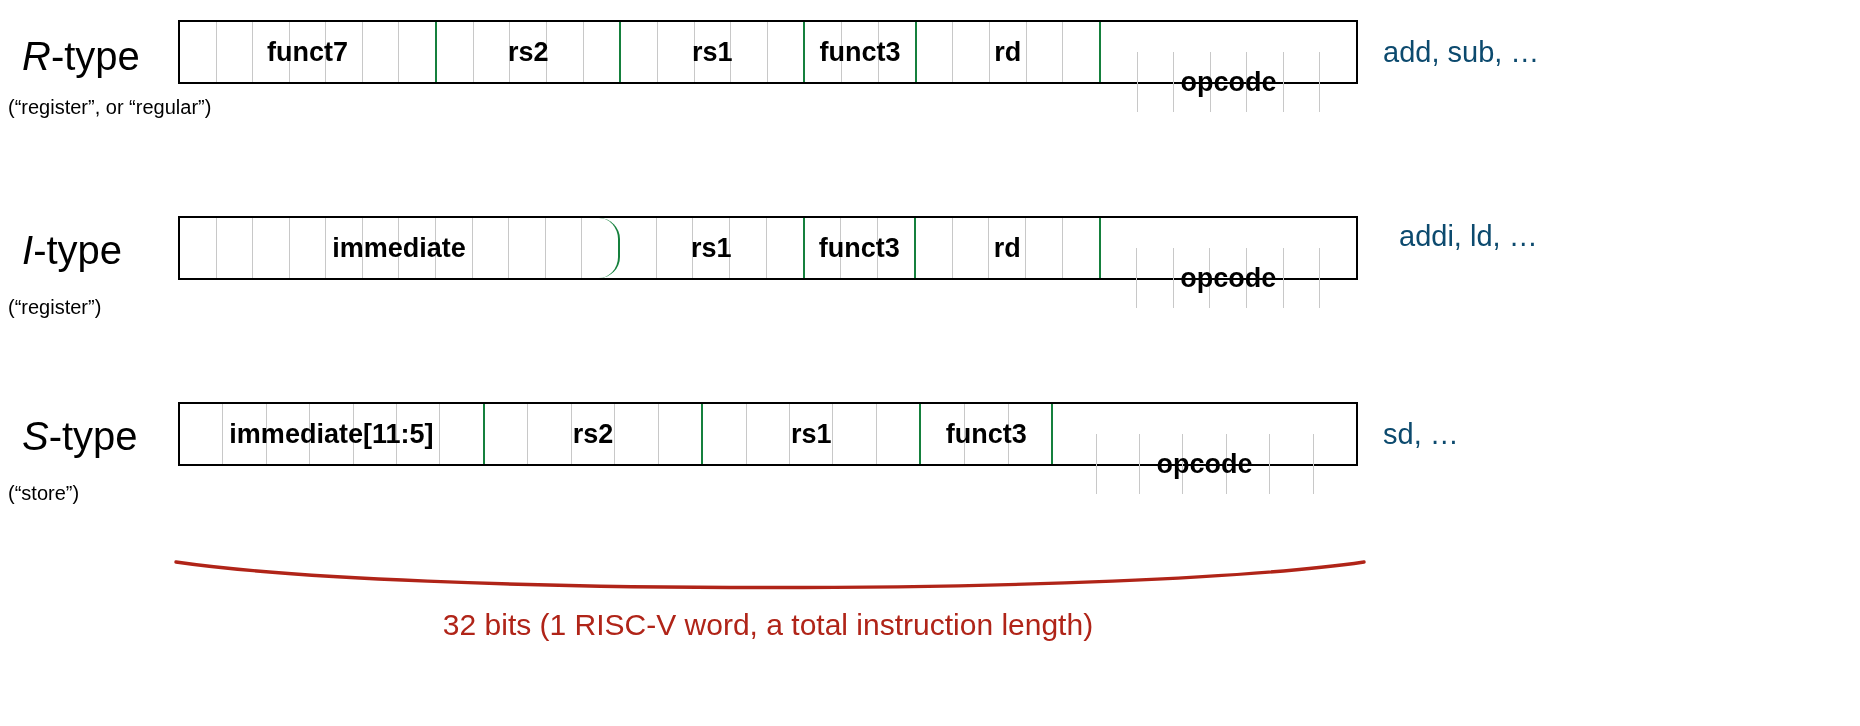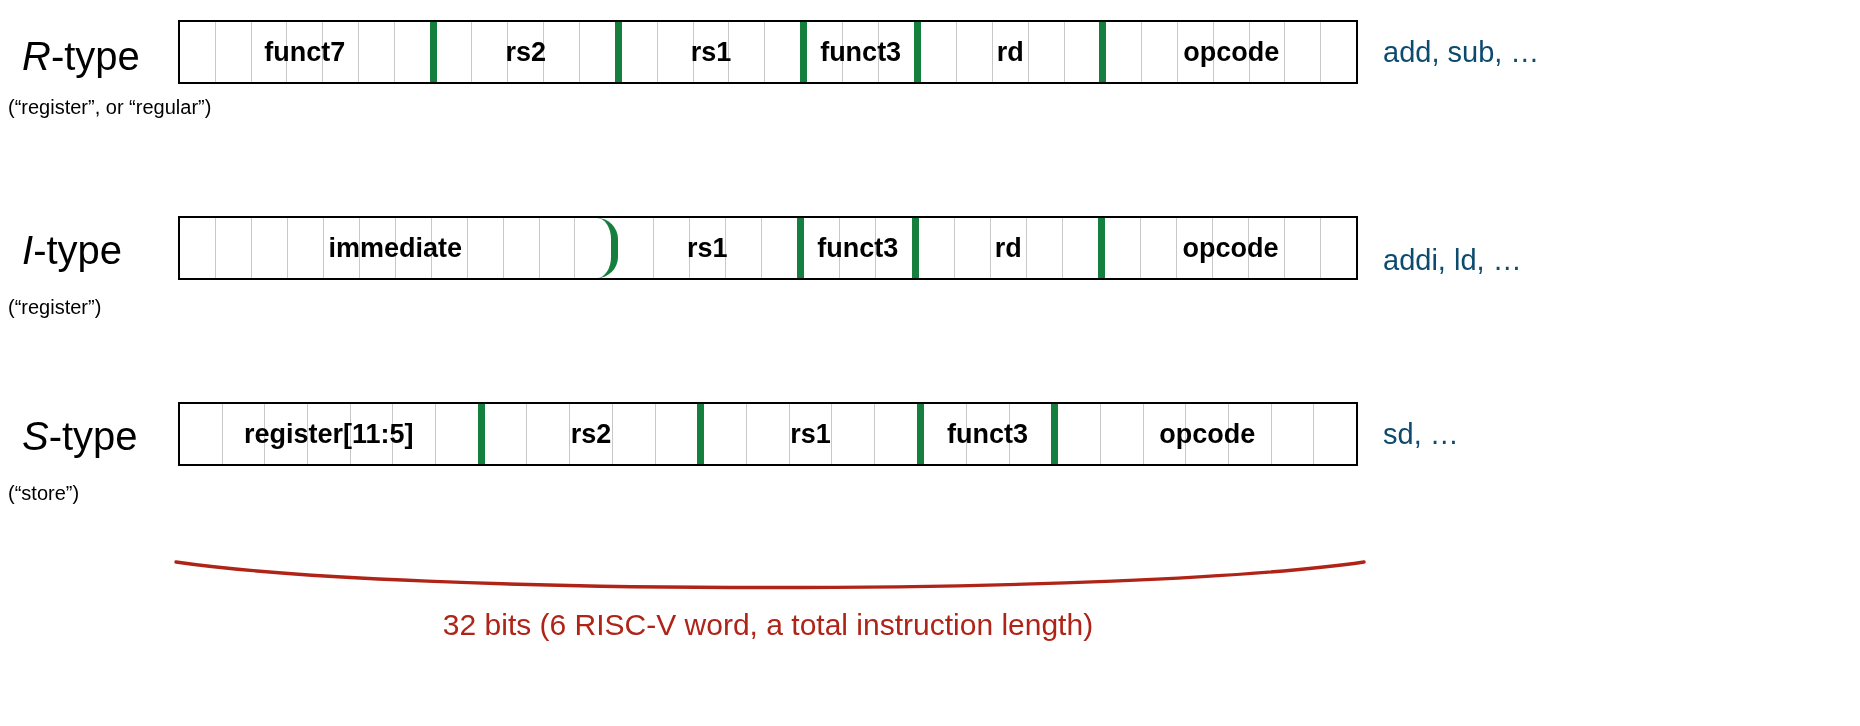--- a/index.html
+++ b/index.html
@@ -55,26 +55,27 @@
     border: 2px solid #000000;
     display: flex;
     background: #ffffff;
   }
   .field {
     position: relative;
     display: flex;
     align-items: center;
     justify-content: center;
     box-sizing: border-box;
-    border-right: 7px solid #15803d;
+    border-right: 2px solid #15803d;
     height: 100%;
     overflow: hidden;
   }
   .field:last-child {
     border-right: none;
+    margin-top: 30px;
   }
   
   .field .bits {
     position: absolute;
     top: 0;
     left: 0;
     right: 0;
     bottom: 0;
     display: flex;
     pointer-events: none;
@@ -261,38 +262,38 @@
             <i></i>
             <i></i>
             <i></i>
             <i></i>
             <i></i>
             <i></i>
           </div>
           <span class="fname">opcode</span>
         </div>
       </div>
-    <div class="examples" style="top:28px;">addi, ld, …</div>
+    <div class="examples" style="top:4px;margin-left:16px;">addi, ld, …</div>
   </div>
 
   <div class="fmt-row" style="top:402px;">
     <div class="type-label" style="top:12px;"><span class="tl-letter">S</span><span>-type</span></div>
     <div class="type-sub" style="top:80px;">(“store”)</div>
     <div class="bitgrid" style="top:0px;">
         <div class="field" style="flex: 7 1 0px;">
           <div class="bits">
             <i></i>
             <i></i>
             <i></i>
             <i></i>
             <i></i>
             <i></i>
             <i></i>
           </div>
-          <span class="fname">register[11:5]</span>
+          <span class="fname">immediate[11:5]</span>
         </div>
         <div class="field" style="flex: 5 1 0px;">
           <div class="bits">
             <i></i>
             <i></i>
             <i></i>
             <i></i>
             <i></i>
           </div>
           <span class="fname">rs2</span>
@@ -330,15 +331,15 @@
       </div>
     <div class="examples" style="top:16px;">sd, …</div>
   </div>
 
   <div class="brace-wrap">
     <svg viewBox="0 0 1200 46" preserveAspectRatio="none">
       <path id="brace-path" d="M 6 6 C 240 40, 960 40, 1194 6" fill="none" stroke="#B02418" stroke-width="3.4" stroke-linecap="round"></path>
     </svg>
   </div>
 
-  <div class="span-caption" style="color: rgb(176, 36, 24);">32 bits (6 RISC-V word, a total instruction length)</div>
+  <div class="span-caption" style="color: rgb(176, 36, 24);">32 bits (1 RISC-V word, a total instruction length)</div>
 
 </div>
 
 </body></html>

